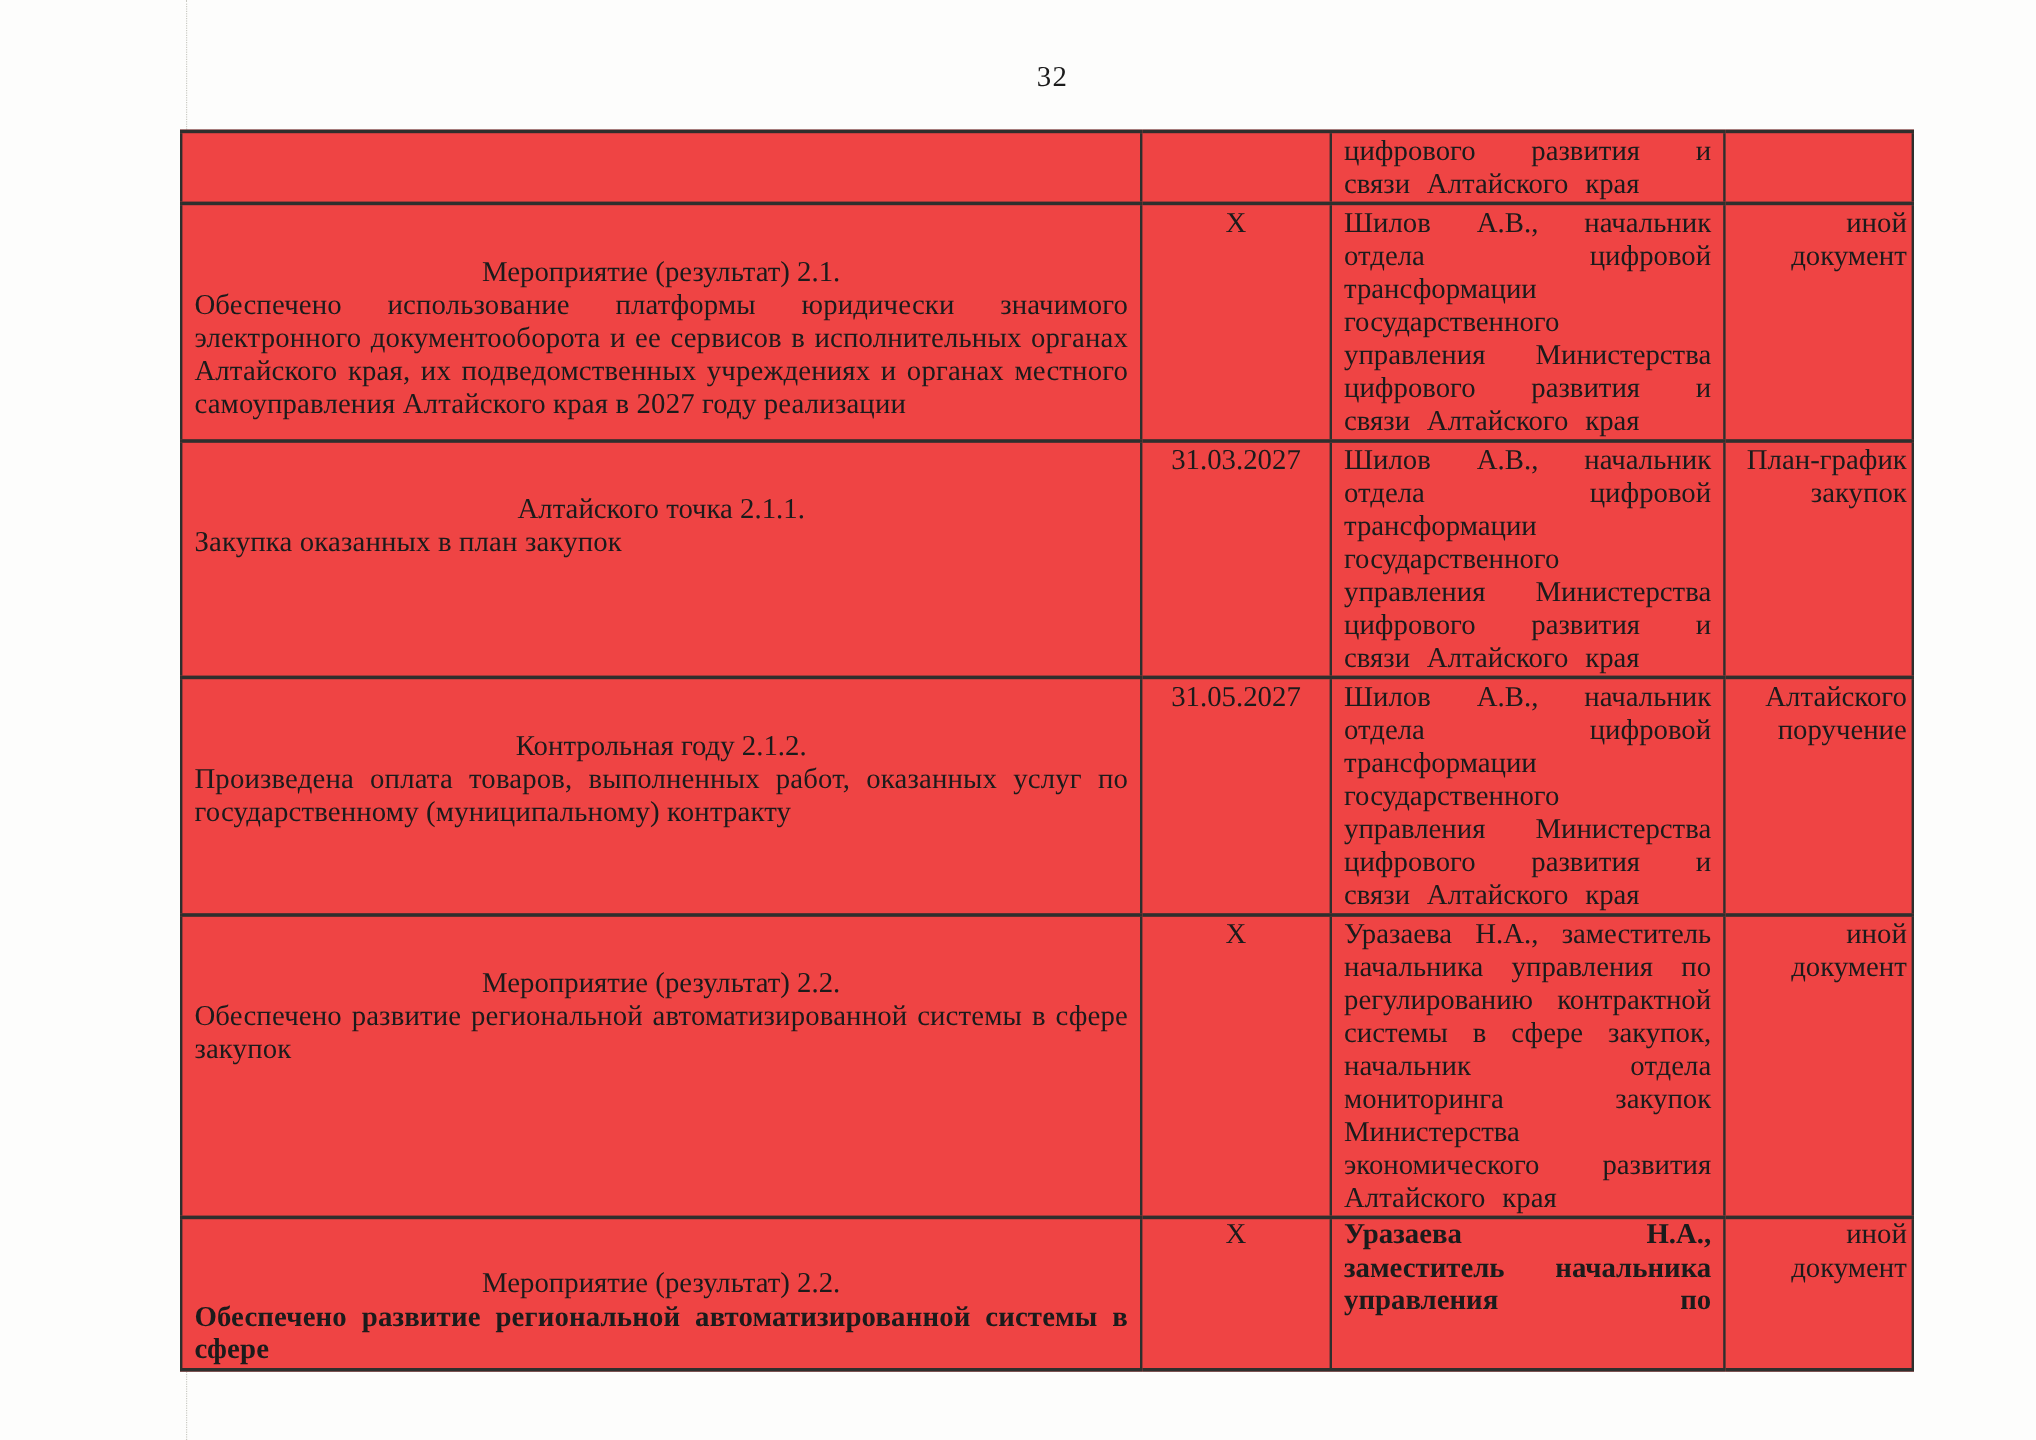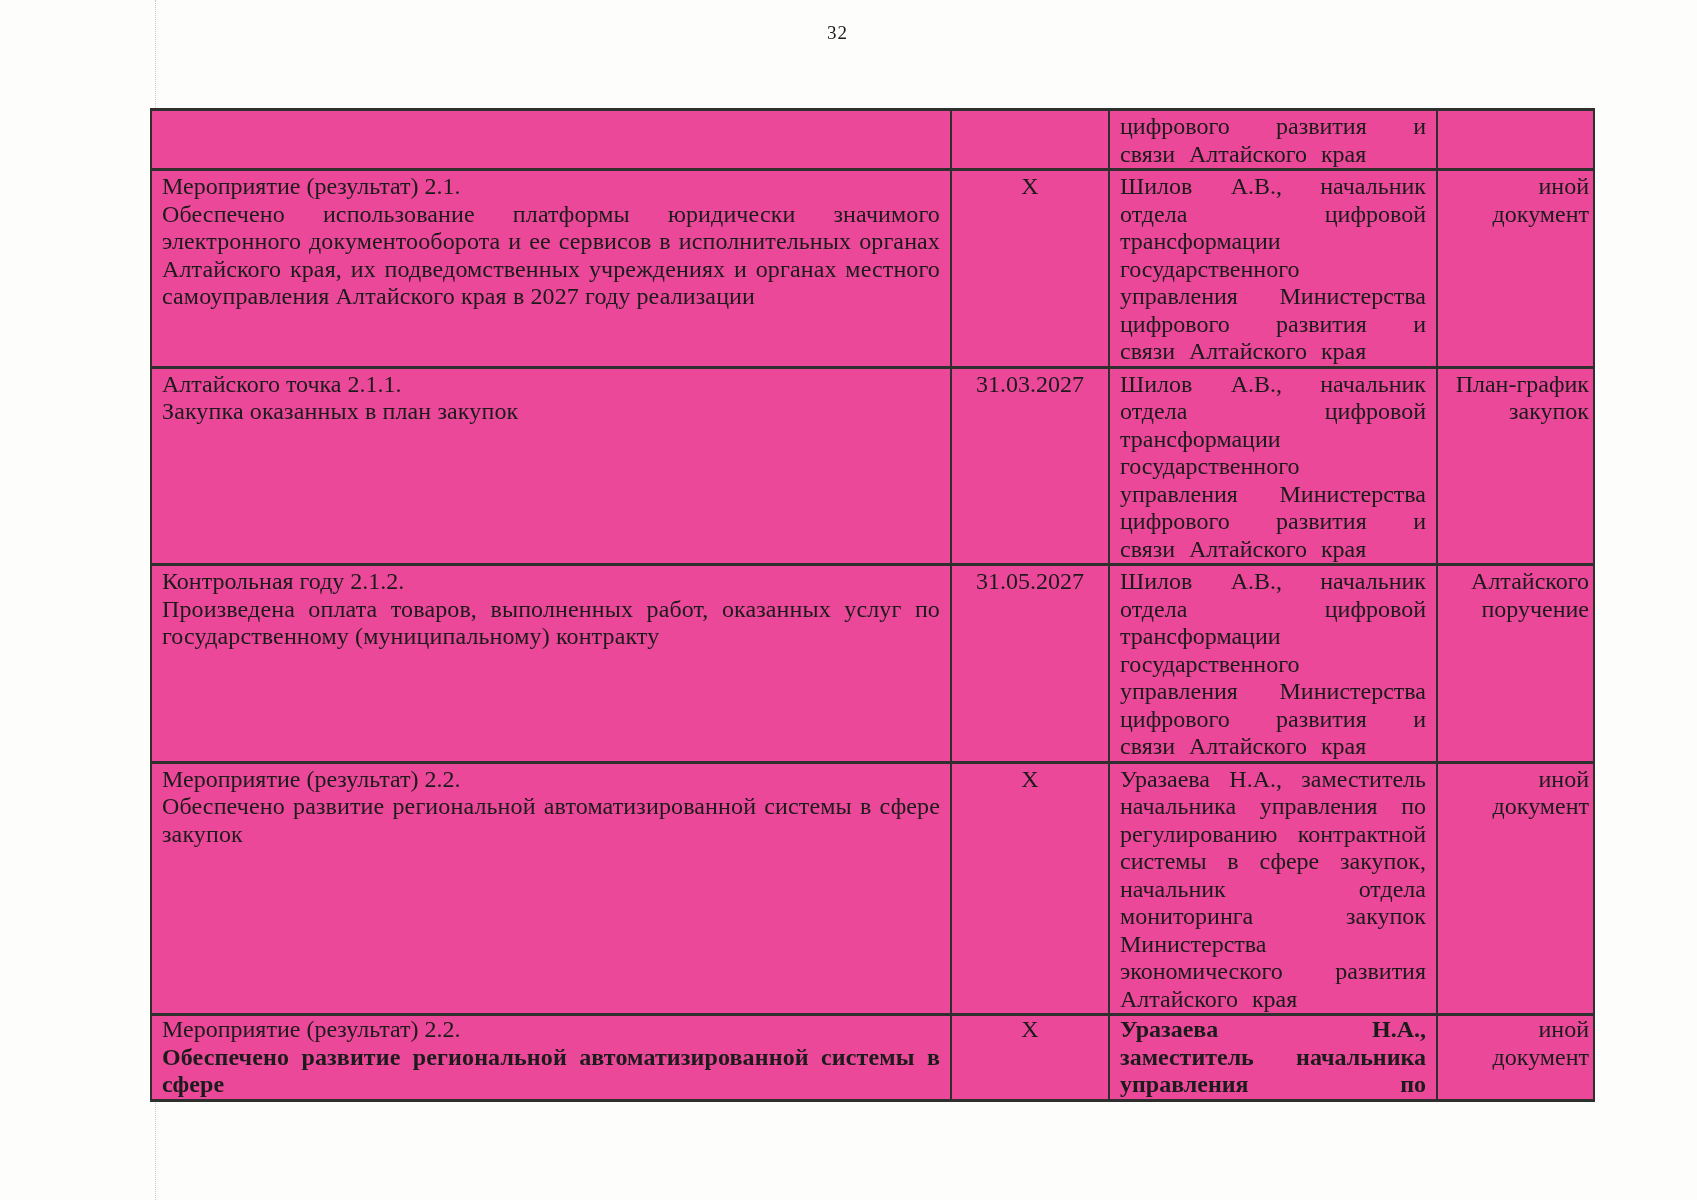--- a/index.html
+++ b/index.html
@@ -10,38 +10,38 @@
     overflow: hidden;
     font-family: "Liberation Serif", "DejaVu Serif", serif;
     color: #1b1b1b;
   }
   
   .scan-artifact-v {
     position: absolute; top: 0; left: 155px; height: 1200px; width: 0;
     border-left: 1px dotted #b9b9b1; opacity: .75;
   }
   .page-number {
-    position: absolute; top: 22px; left: 827px; width: 100px;
-    text-align: left; font-size: 19px; letter-spacing: 1px;
+    position: absolute; top: 52px; left: 827px; width: 100px;
+    text-align: center; font-size: 24px; letter-spacing: 1px;
   }
   table.doc-table {
     position: absolute; left: 150px; top: 108px; width: 1443px;
     border-collapse: collapse; table-layout: fixed;
-    background: #ec4899;
+    background: #ef4444;
   }
   td {
     border: 2px solid #2f2f2d;
     border-top-width: 3px; border-bottom-width: 3px;
     vertical-align: top;
     font-size: 24px; line-height: 27.5px;
     padding: 2px 10px 0 10px;
     overflow: hidden;
     word-spacing: normal;
   }
-  td.c-activity .act-title { text-align: left; white-space: nowrap; overflow: hidden; }
+  td.c-activity .act-title { text-align: center; white-space: nowrap; overflow: hidden; margin-top: 41px; }
   td.c-activity .act-body  { text-align: justify; letter-spacing: 0.125px; }
   td.c-date { text-align: center; padding-left: 4px; padding-right: 4px; }
   td.c-resp { text-align: justify; word-spacing: 8px; }
   td.c-doc  { text-align: right; padding-left: 4px; padding-right: 4px; }
   tr.cut-bottom td { padding-top: 0; }
   tr.cut-bottom .act-body,
   tr.cut-bottom td.c-resp > div { text-align-last: justify; font-weight: bold; }
 </style>
 </head>
 <body>

